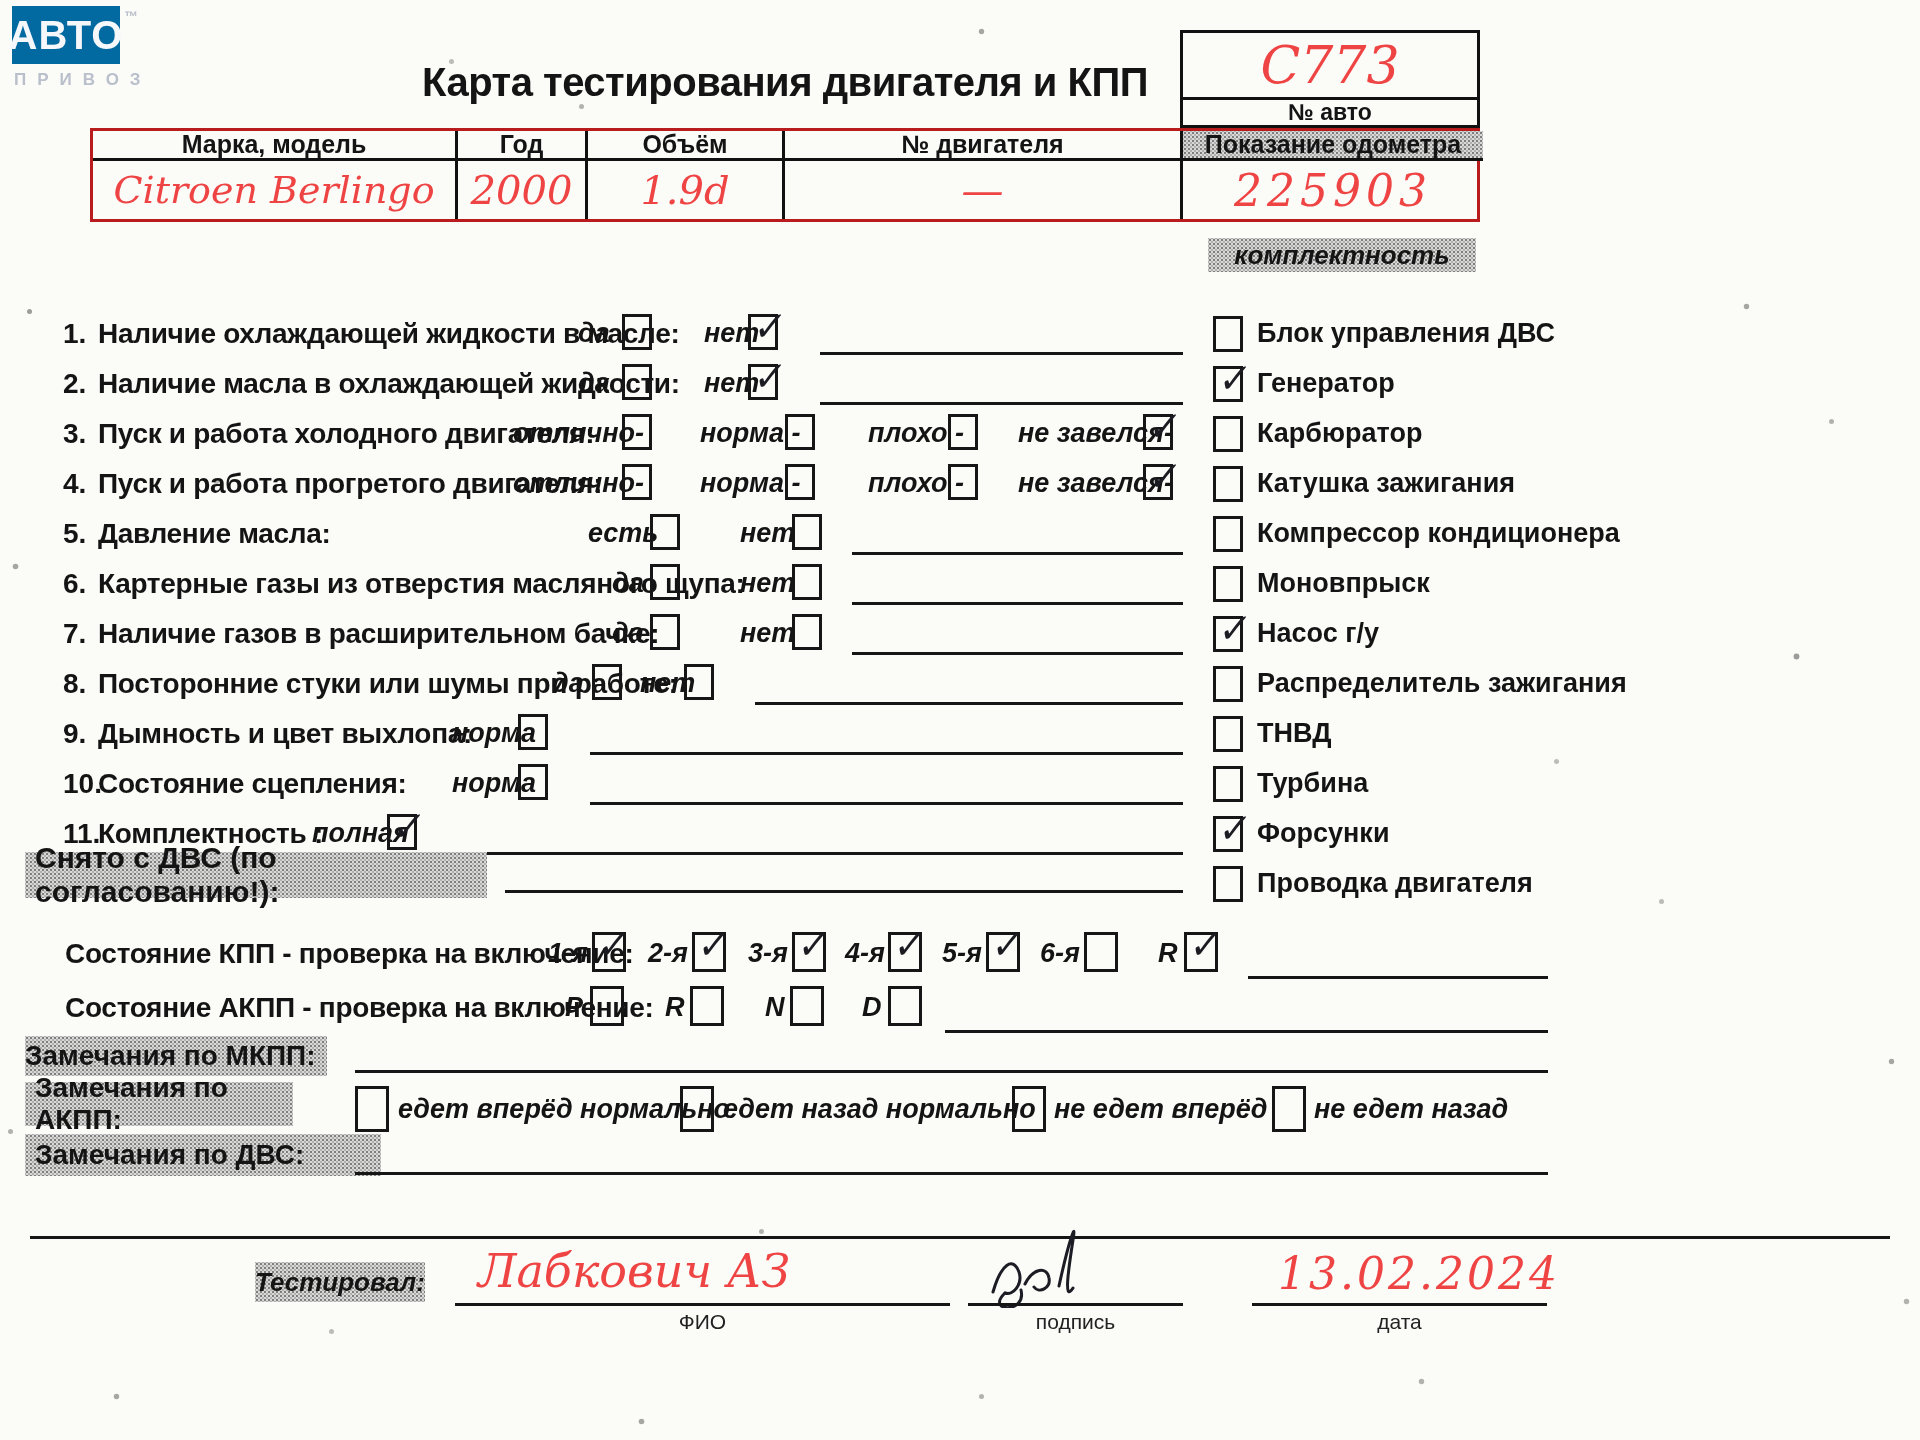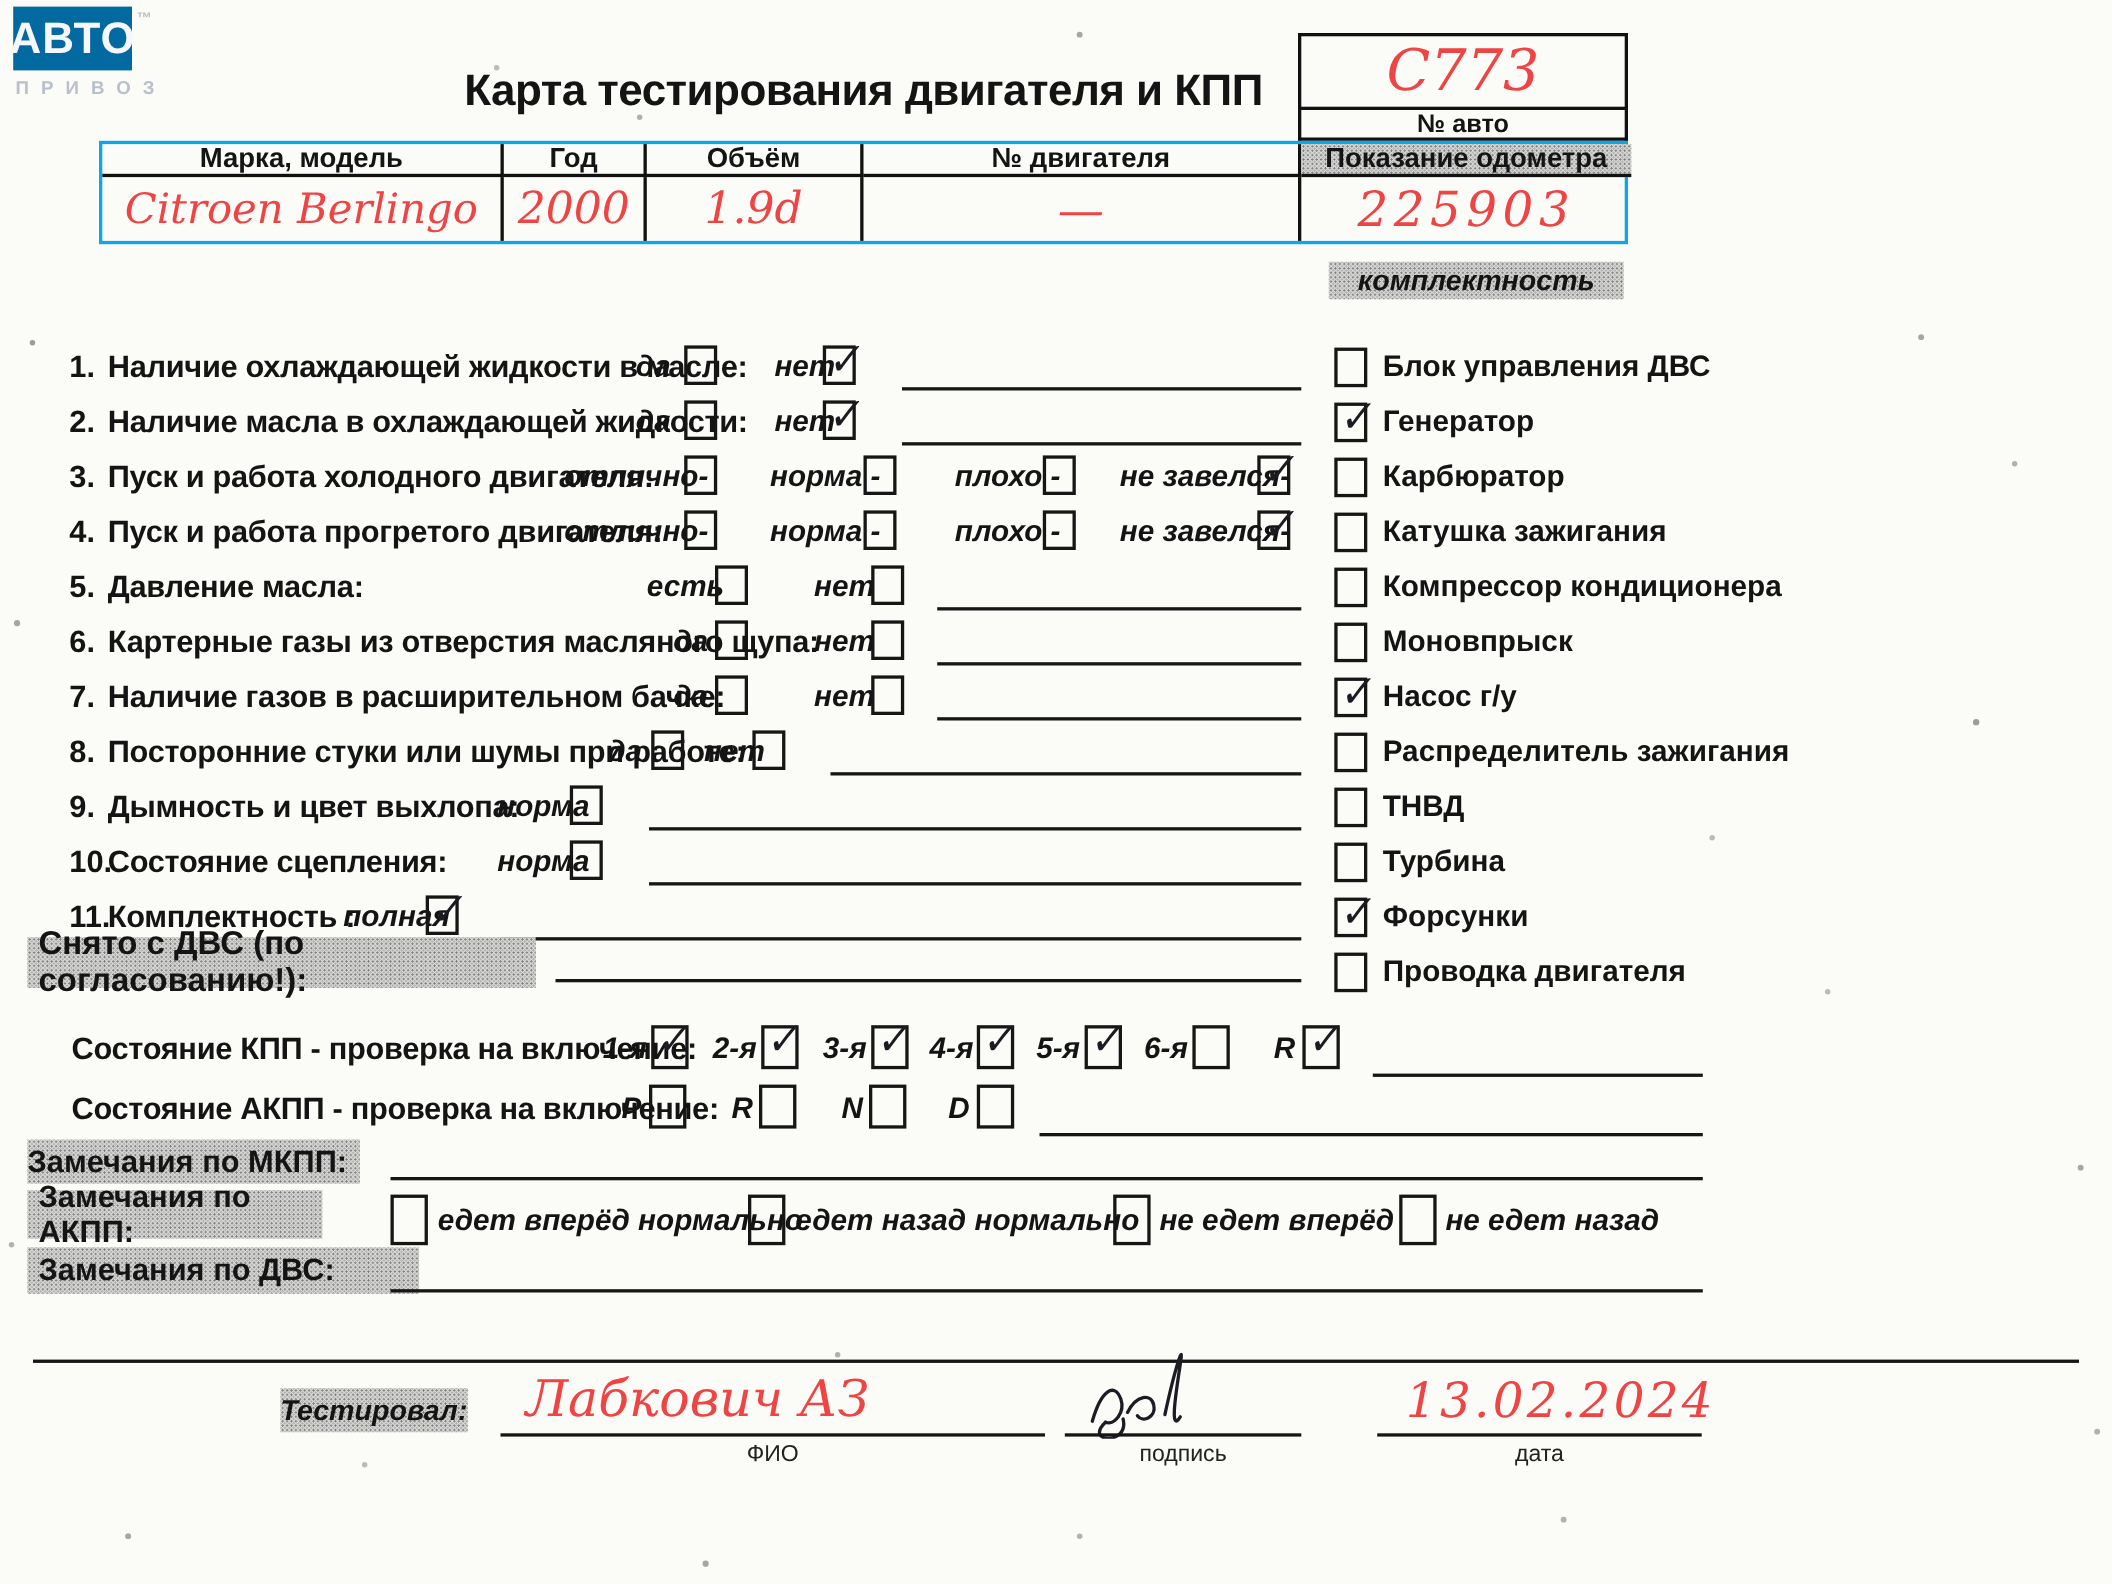--- a/index.html
+++ b/index.html
@@ -17,21 +17,21 @@
   .cb[data-checked="true"]::after{content:"✓";position:absolute;left:0px;top:-12px;
       font-family:"DejaVu Serif",serif;font-style:italic;font-size:38px;color:#1b1b22;transform:rotate(-6deg);}
   .uline{position:absolute;height:3px;background:#161616;}
   .opt{position:absolute;font-style:italic;font-weight:bold;font-size:27px;white-space:nowrap;}
   .crow{position:absolute;left:0;width:1920px;height:42px;}
   .num{position:absolute;left:63px;font-weight:bold;font-size:28px;}
   .lbl{position:absolute;left:98px;font-weight:bold;font-size:28px;letter-spacing:-0.3px;white-space:nowrap;}
   
   .vtable{position:absolute;left:90px;top:128px;width:1390px;display:grid;
           grid-template-columns:365px 130px 197px 398px 300px;grid-template-rows:30px 58px;
-          border:3px solid #0ea5e9;box-sizing:border-box;}
+          border:3px solid #b91c1c;box-sizing:border-box;}
   .vcell{border-right:3px solid #111;border-bottom:3px solid #111;box-sizing:border-box;
          display:flex;align-items:center;justify-content:center;overflow:hidden;}
   .vcell.last{border-right:none;}
   .vcell.vrow{border-bottom:none;}
   .vhead{font-weight:bold;font-size:25px;}
   .erow{position:absolute;left:1205px;width:560px;height:42px;}
   .ecb{left:8px;top:-2px;}
   .elbl{position:absolute;left:52px;top:0;font-weight:bold;font-size:27px;white-space:nowrap;}
   .gcb{width:34px;height:40px;top:-6px;}
   .cap{position:absolute;top:1310px;text-align:center;font-size:21px;color:#222;}

